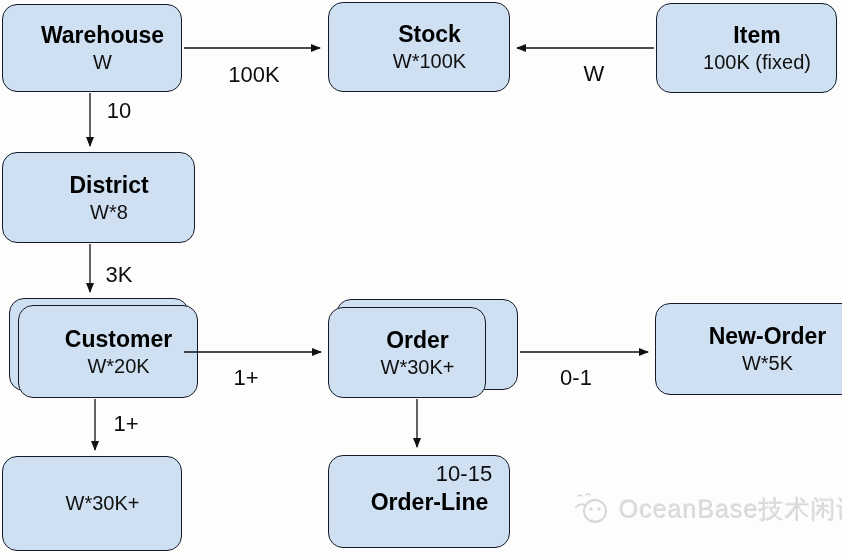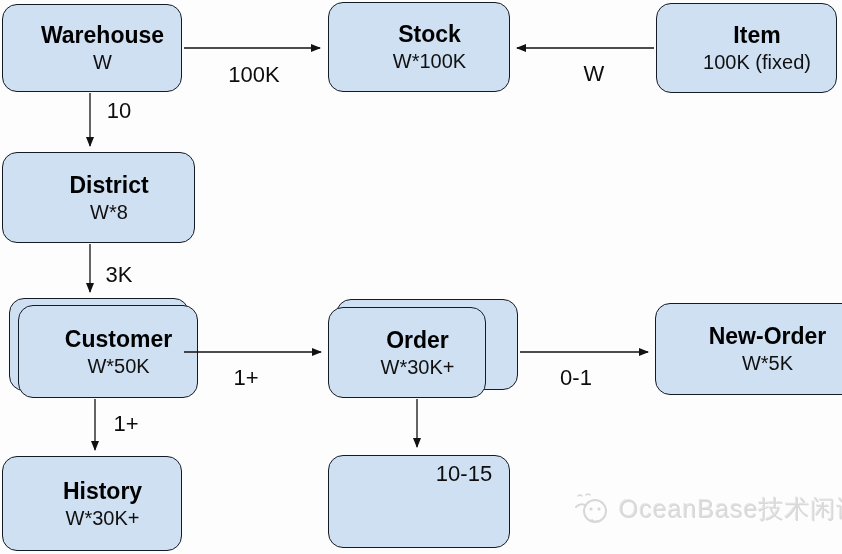--- a/index.html
+++ b/index.html
@@ -91,39 +91,39 @@
     <span class="card">100K (fixed)</span>
   </div>
 
   <div class="node" style="left:2px;top:152px;width:193px;height:91px;">
     <span class="title">District</span>
     <span class="card">W*8</span>
   </div>
 
   <div class="node" style="left:2px;top:305px;width:180px;height:93px;margin-left:16px;">
     <span class="title">Customer</span>
-    <span class="card">W*50K</span>
+    <span class="card">W*20K</span>
   </div>
 
   <div class="node" style="left:328px;top:307px;width:158px;height:91px;">
     <span class="title">Order</span>
     <span class="card">W*30K+</span>
   </div>
 
   <div class="node" style="left:655px;top:303px;width:204px;height:92px;">
     <span class="title">New-Order</span>
     <span class="card">W*5K</span>
   </div>
 
   <div class="node" style="left:2px;top:456px;width:180px;height:95px;">
-    <span class="title">History</span>
     <span class="card">W*30K+</span>
   </div>
 
   <div class="node" style="left:328px;top:455px;width:182px;height:93px;">
+    <span class="title">Order-Line</span>
   </div>
 
   <svg class="wires" width="842" height="554">
     <defs>
       <marker id="arrow" markerWidth="10" markerHeight="8" refX="9" refY="4" orient="auto" markerUnits="userSpaceOnUse">
         <path d="M0,0 L10,4 L0,8 z" fill="#111111"></path>
       </marker>
     </defs>
     <line x1="184" y1="48" x2="320" y2="48" stroke="#111" stroke-width="1.3" marker-end="url(#arrow)"></line>
     <line x1="654" y1="48" x2="517" y2="48" stroke="#111" stroke-width="1.3" marker-end="url(#arrow)"></line>

